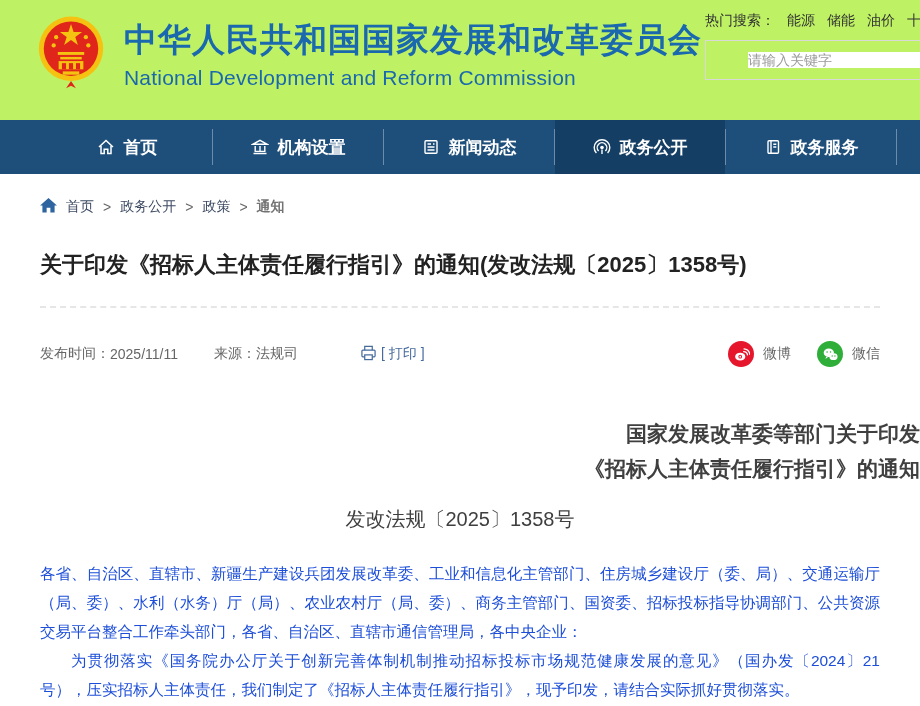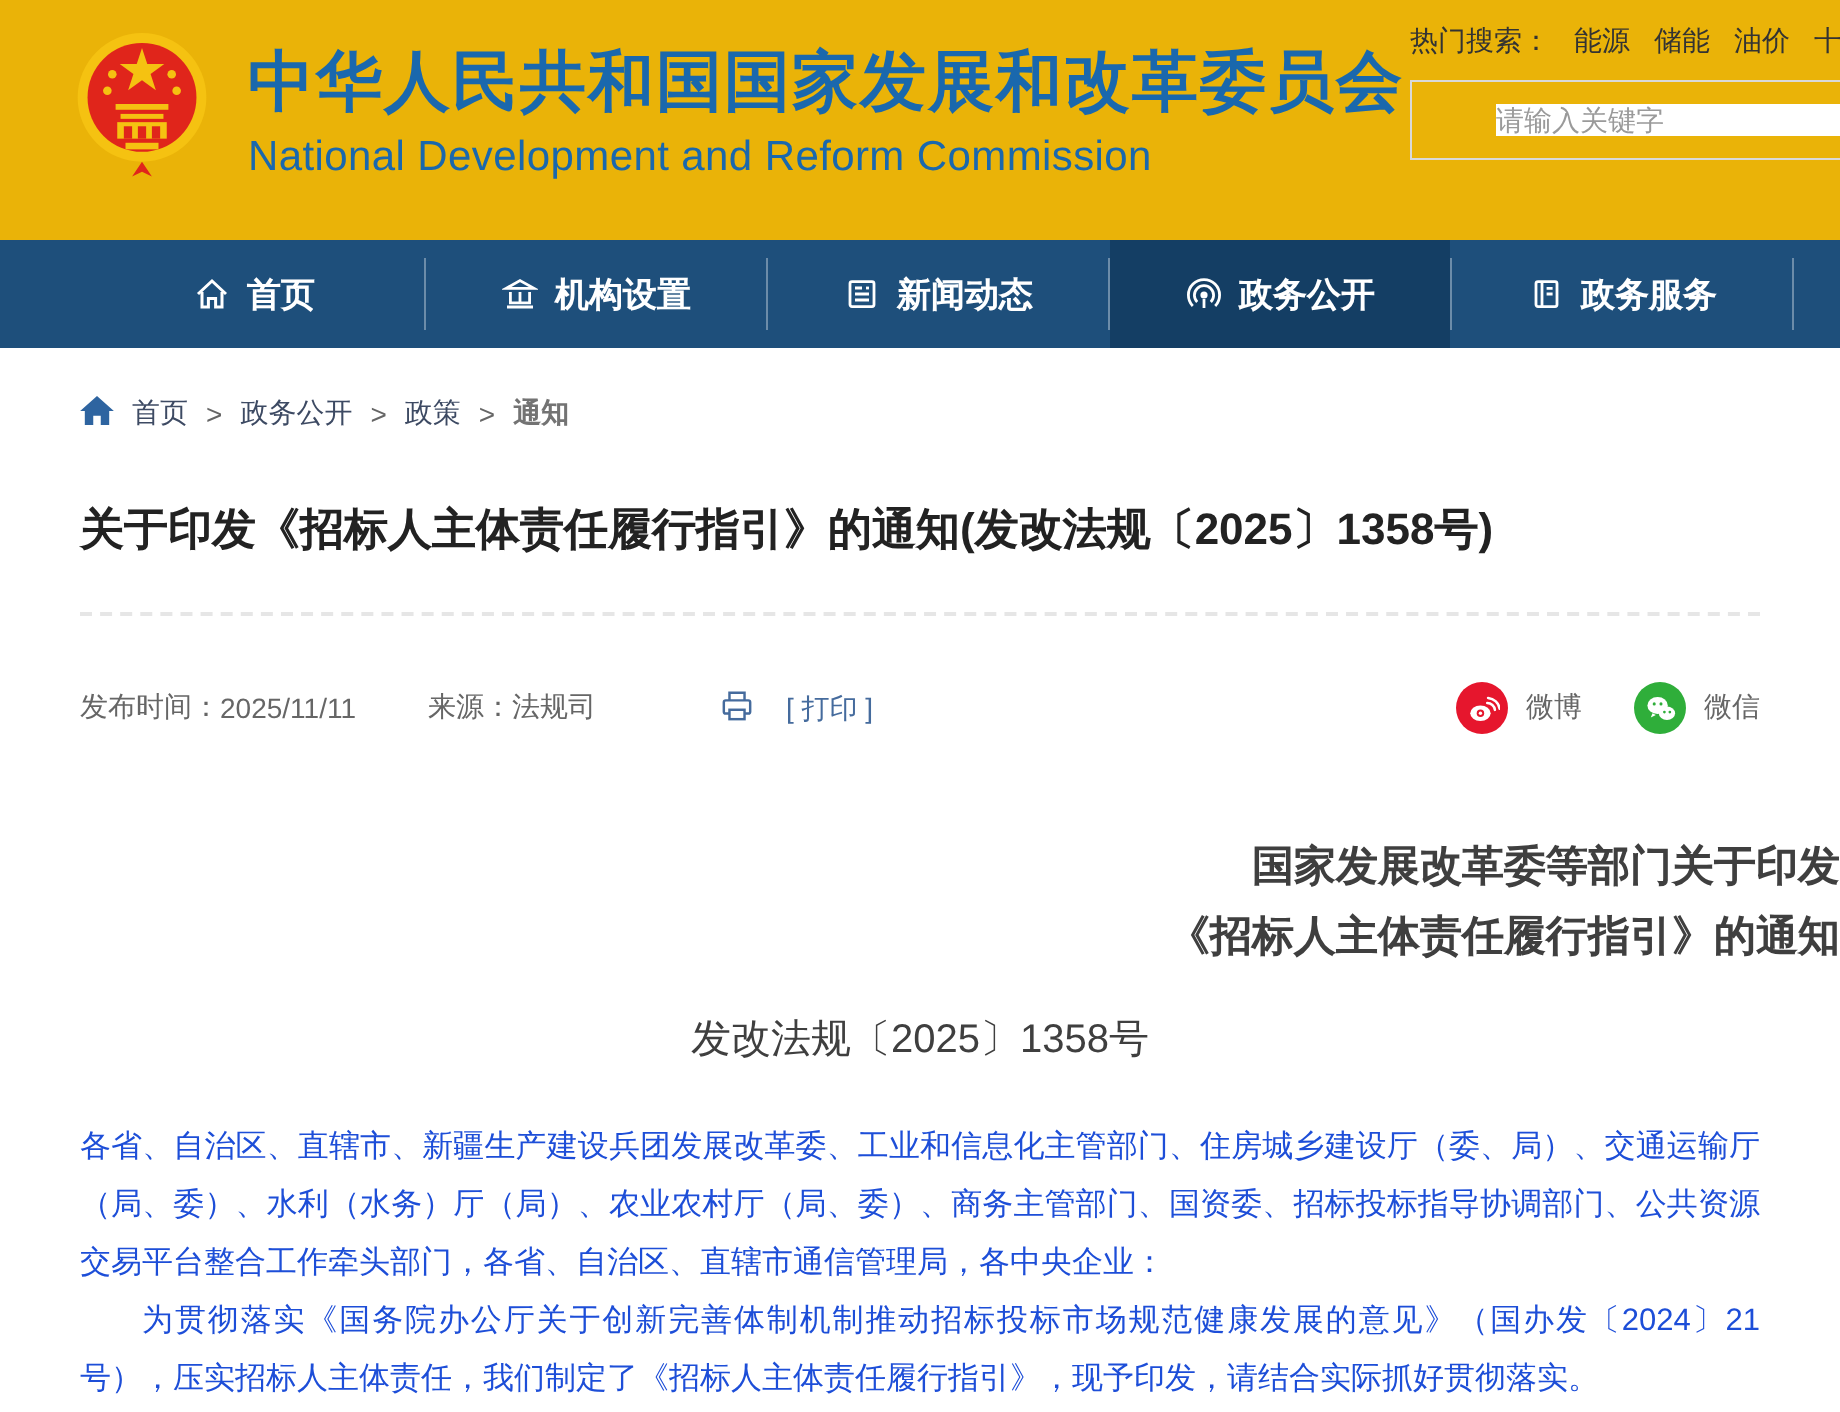--- a/index.html
+++ b/index.html
@@ -3,21 +3,21 @@
 <meta charset="utf-8">
 <style>
   * { margin: 0; padding: 0; box-sizing: border-box; }
   html, body { background: #fff; }
   body {
     width: 920px; height: 706px; overflow: hidden; position: relative;
     font-family: "Liberation Sans", "DejaVu Sans", sans-serif;
   }
 
   
-  .header { position: relative; height: 120px; background: #eab308; }
+  .header { position: relative; height: 120px; background: #bef264; }
   .brand { position: absolute; left: 38px; top: 8px; display: flex; align-items: center; gap: 20px; cursor: pointer; }
   .brand-titles { display: flex; flex-direction: column; }
   .site-title-cn { font-size: 33px; font-weight: bold; color: #1a68ad; letter-spacing: 1px; white-space: nowrap; }
   .site-title-en { font-size: 21px; color: #1a68ad; margin-top: 3px; letter-spacing: 0.2px; white-space: nowrap; }
 
   .header-right { position: absolute; left: 705px; top: 12px; width: 400px; }
   .hot-search { display: flex; gap: 12px; font-size: 14px; color: #333; white-space: nowrap; }
   .hot-search .term { cursor: pointer; }
   .search-box { margin-top: 10px; width: 320px; height: 40px; border: 1px solid #d9d9d9; display: flex; align-items: center; padding-left: 20px; }
   .search-box input { border: none; outline: none; font-size: 14px; color: #555; width: 180px; font-family: inherit; margin-left: 22px; }
@@ -36,21 +36,21 @@
   .breadcrumb .crumb { cursor: pointer; }
   .breadcrumb .sep { color: #666; }
   .breadcrumb .current { color: #737373; font-weight: bold; }
 
   
   .page-title { margin: 34px 40px 0 40px; font-size: 22px; font-weight: bold; color: #222; }
   .dashed-sep { margin: 26px 40px 0 40px; border-top: 2px dashed #e6e6e6; }
   .meta-row { margin: 32px 40px 0 40px; display: flex; align-items: center; font-size: 14px; color: #666; height: 28px; }
   .meta-item { display: flex; align-items: center; }
   .meta-source { margin-left: 36px; align-items: flex-end; }
-  .print-btn { margin-left: 62px; display: flex; align-items: flex-end; gap: 16px; color: #456b9d; cursor: pointer; }
+  .print-btn { margin-left: 62px; display: flex; align-items: center; gap: 4px; color: #456b9d; cursor: pointer; }
   .share-group { margin-left: auto; display: flex; align-items: center; gap: 26px; }
   .share-btn { display: flex; align-items: center; gap: 9px; cursor: pointer; color: #666; }
   .share-circle { width: 26px; height: 26px; border-radius: 50%; display: flex; align-items: center; justify-content: center; }
   .weibo-circle { background: #e6162d; }
   .wechat-circle { background: #2fae3a; }
 
   
   .article-title { margin-top: 48px; text-align: right; font-size: 21px; font-weight: bold; color: #3f3f3f; line-height: 35px; }
   .doc-number { margin-top: 20px; text-align: center; font-size: 20px; color: #3f3f3f; }
   .article-body { margin: 26px 40px 0 40px; font-size: 15.5px; color: #1d4ed8; line-height: 29px; text-align: justify; }

